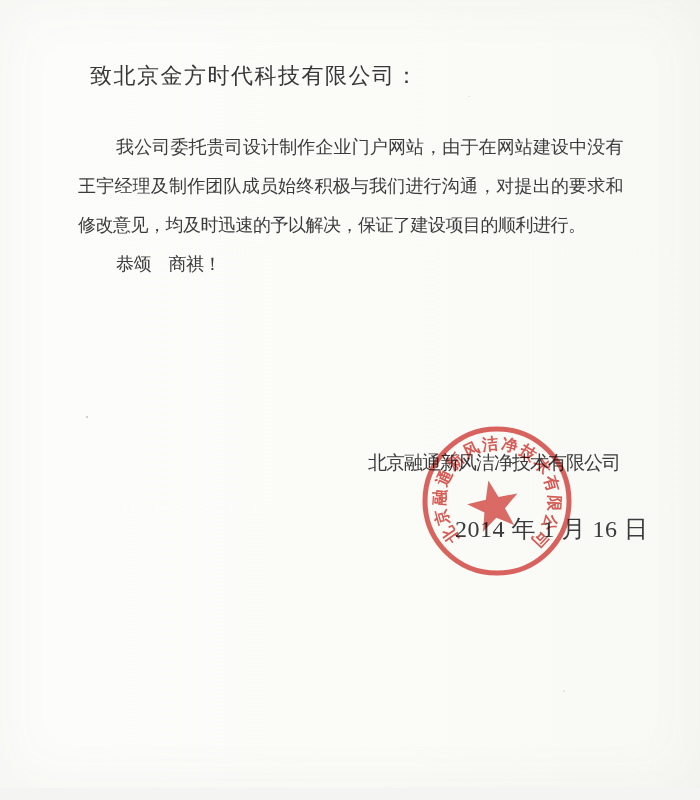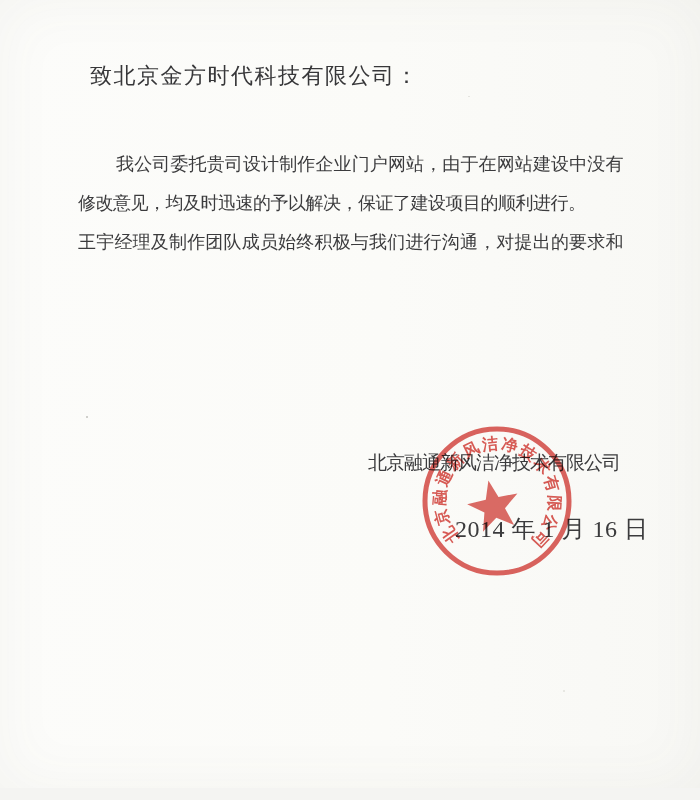--- a/index.html
+++ b/index.html
@@ -26,21 +26,21 @@
     left: 90px;
     top: 61px;
     font-size: 22px;
     letter-spacing: 1.5px;
     color: #373739;
     white-space: nowrap;
   }
   .body-block {
     position: absolute;
     left: 78px;
-    top: 145px;
+    top: 128px;
     width: 545px;
   }
   .body-line {
     height: 39px;
     line-height: 39px;
     font-size: 18px;
     letter-spacing: -0.5px;
     white-space: nowrap;
     color: #3b3b3d;
   }
@@ -102,22 +102,23 @@
 </style>
 </head>
 <body>
 
 <div class="page">
 
   <div class="salutation">致北京金方时代科技有限公司：</div>
 
   <div class="body-block">
     <div class="body-line indent full">我公司委托贵司设计制作企业门户网站，由于在网站建设中没有</div>
+    <div class="body-line full">王宇经理及制作团队成员始终积极与我们进行沟通，对提出的要求和</div>
     <div class="body-line">修改意见，均及时迅速的予以解决，保证了建设项目的顺利进行。</div>
-    <div class="body-line full">王宇经理及制作团队成员始终积极与我们进行沟通，对提出的要求和</div>
+    <div class="body-line indent">恭颂　商祺！</div>
   </div>
 
   <div class="signoff-company">北京融通新风洁净技术有限公司</div>
 
   <div class="signoff-date">2014 年 1 月 16 日</div>
 
   <svg class="seal" viewBox="0 0 155 156" aria-hidden="true">
     <defs>
       <path id="sealTextPath" d="M 40.2,114.8 A 52 52 0 0 1 113.8,41.2 A 52 52 0 0 1 40.2,114.8" fill="none"></path>
     </defs>

